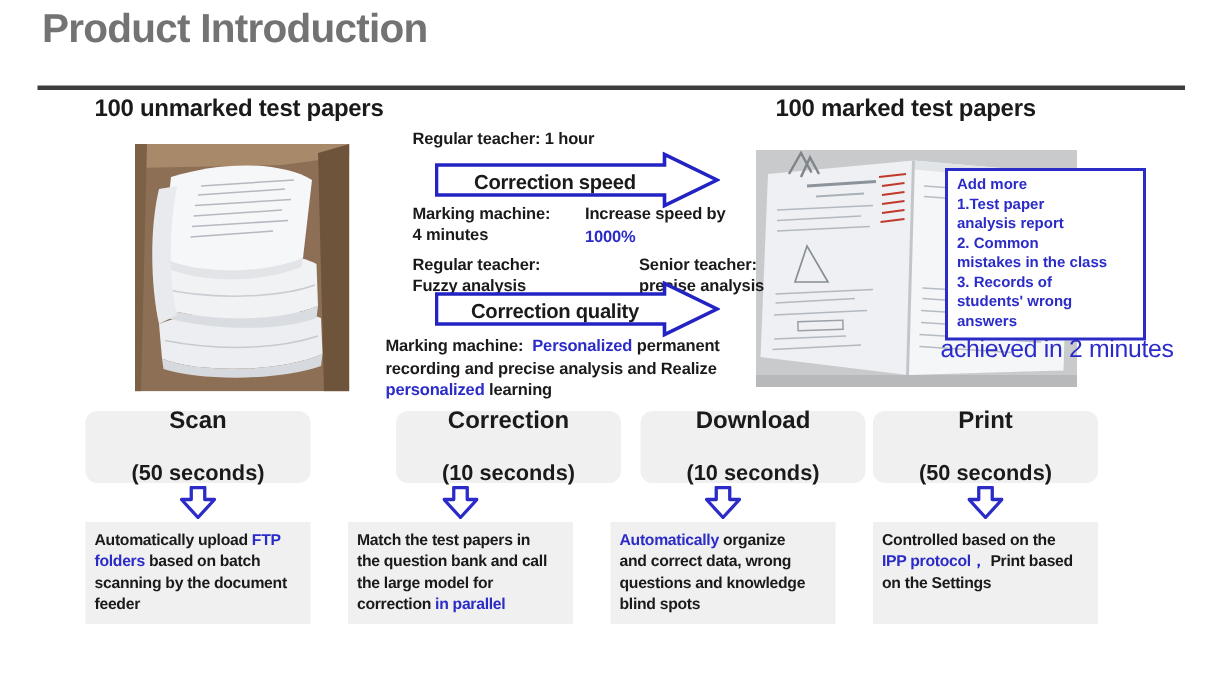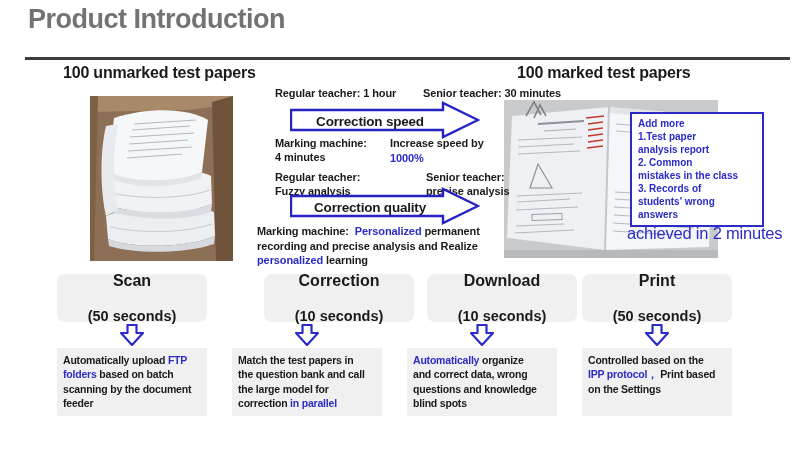--- a/index.html
+++ b/index.html
@@ -121,21 +121,20 @@
       <path d="M138,44 L156,40 L150,58 Z M138,44 L150,58" fill="none" stroke="#868d95" stroke-width="1"></path>
       <path d="M136,66 L162,84 M158,64 L140,88" stroke="#868d95" stroke-width="1"></path>
       <g stroke="#c0392b" stroke-width="1.4" fill="none">
         <path d="M168,48 l4,5 l7,-9"></path>
         <path d="M166,78 l4,5 l7,-9"></path>
       </g>
     </svg>
   </div>
 
   <div class="abs lbl" style="left:239px;top:86px;">Regular teacher: 1 hour</div>
-  <div class="abs lbl" style="left:387px;top:86px;">Senior teacher: 30 minutes</div>
 
   <div class="abs arrow-wrap" style="left:290px;top:101px;">
     <svg width="190" height="38" viewBox="0 0 190 38">
       <polygon points="1,9 153,9 153,2 188,19 153,36 153,29 1,29" fill="#ffffff" stroke="#2323C4" stroke-width="2.4" stroke-linejoin="miter"></polygon>
     </svg>
     <span class="arrow-label" style="top:2px;">Correction speed</span>
   </div>
 
   <div class="abs lbl" style="left:239px;top:136px;">Marking machine:
 4 minutes</div>

